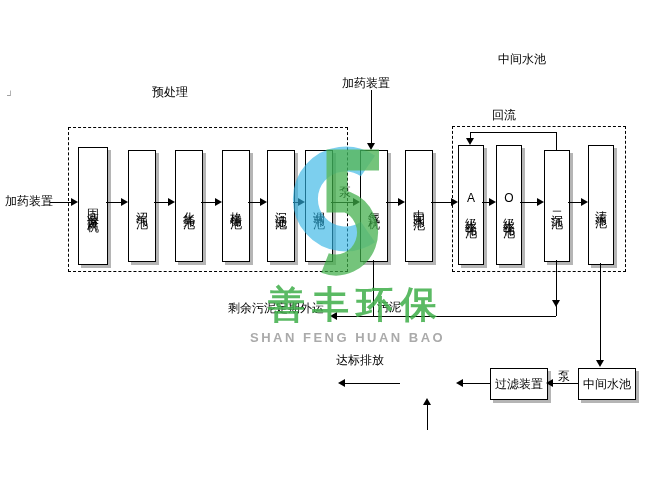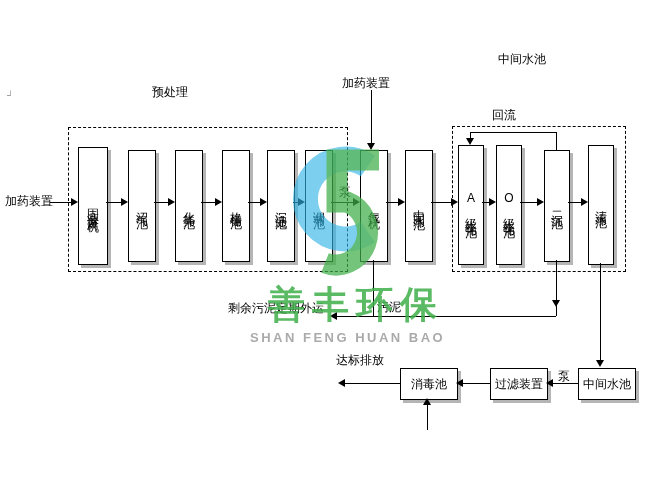--- a/index.html
+++ b/index.html
@@ -101,21 +101,20 @@
   <div class="vline" style="left:373px;top:260px;height:56px;"></div>
   <div class="lbl" style="left:377px;top:300px;">污泥</div>
   <div class="vline" style="left:556px;top:260px;height:56px;"></div>
   <div class="tri tri-d" style="left:552px;top:300px;"></div>
   <div class="hline" style="left:337px;top:316px;width:219px;"></div>
   <div class="tri tri-l" style="left:330px;top:312px;"></div>
   <div class="lbl" style="left:228px;top:301px;">剩余污泥定期外运</div>
 
   <div class="hbox" style="left:578px;top:368px;width:56px;height:30px;">中间水池</div>
   <div class="hbox" style="left:490px;top:368px;width:56px;height:30px;">过滤装置</div>
-  <div class="hbox" style="left:400px;top:368px;width:56px;height:30px;">消毒池</div>
 
   <div class="lbl" style="left:558px;top:369px;">泵</div>
   <div class="hline" style="left:553px;top:383px;width:25px;"></div>
   <div class="tri tri-l" style="left:546px;top:379px;"></div>
   <div class="hline" style="left:463px;top:383px;width:27px;"></div>
   <div class="tri tri-l" style="left:456px;top:379px;"></div>
   <div class="hline" style="left:345px;top:383px;width:55px;"></div>
   <div class="tri tri-l" style="left:338px;top:379px;"></div>
   <div class="lbl" style="left:336px;top:353px;">达标排放</div>
 

